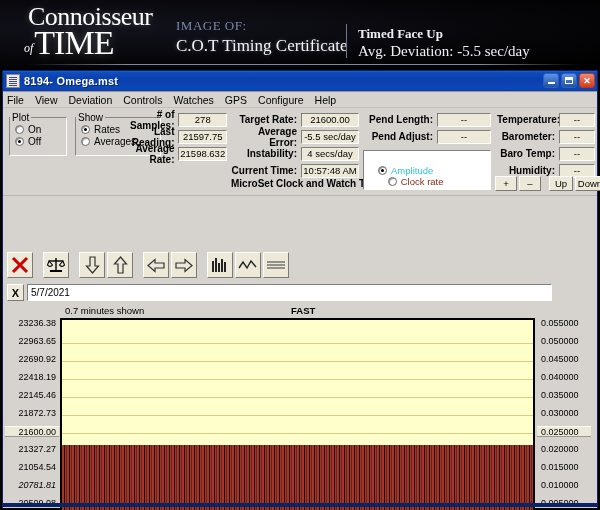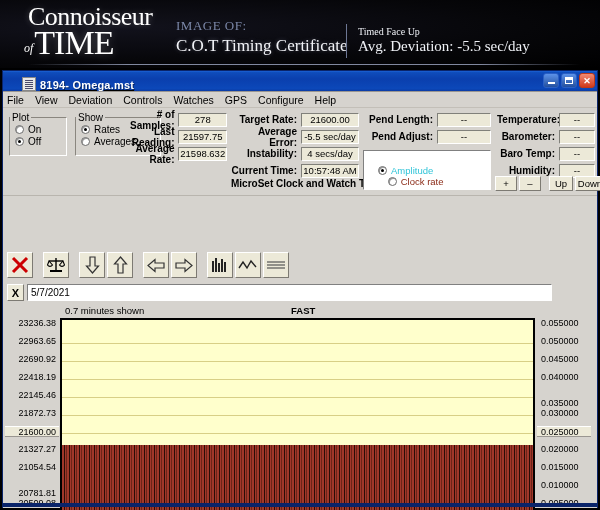--- a/index.html
+++ b/index.html
@@ -29,34 +29,34 @@
   .logo .time { font-size:34px; letter-spacing:-1px; text-shadow: 0 0 8px rgba(255,255,255,.3); }
 
   .banner-mid { position:absolute; left:176px; top:18px; font-family:"Liberation Serif", serif; }
   .banner-mid .imgof { color:#7b87a8; font-size:13px; letter-spacing:.5px; display:block; }
   .banner-mid .cert { color:#f2f3f7; font-size:17px; display:block; margin-top:2px;
                       text-shadow:0 0 4px rgba(200,210,235,.35); }
 
   .banner-div { position:absolute; left:346px; top:24px; width:1px; height:34px; background:#6d7794; }
 
   .banner-right { position:absolute; left:358px; top:26px; font-family:"Liberation Serif", serif; color:#eef0f5; }
-  .banner-right .tfu { font-size:10px; display:block; }
+  .banner-right .tfu { font-size:13px; display:block;font-weight:bold; }
   .banner-right .avg { font-size:15px; display:block; margin-top:1px; }
 
   
   .win {
     position:absolute; left:2px; top:70px; width:596px; height:438px;
     background:#0a246a;
     border:1px solid #0a246a;
     border-radius:0;
   }
   .titlebar {
     position:relative; height:20px; width:100%;
     background: linear-gradient(to bottom, #1b62d6 0%, #0f4cbb 8%, #0a3fae 40%, #0c48b9 88%, #0a3ba5 100%);
-    display:flex; align-items:flex-end; padding-left:19px;text-decoration:underline;
+    display:flex; align-items:center; padding-left:3px;
   }
   .tb-icon { width:14px; height:14px; background:#e9e9e9; border:1px solid #888;
              display:flex; align-items:center; justify-content:center; margin-right:4px; }
   .tb-icon .g { width:8px; height:9px; background:
       repeating-linear-gradient(to bottom, #4a4a6a 0 1px, #e9e9e9 1px 2px); }
   .tb-title { color:#fff; font-size:11px; font-weight:bold; letter-spacing:.2px;
               text-shadow: 1px 1px 0 rgba(0,0,0,.45); }
   .tb-btns { position:absolute; right:2px; top:2px; display:flex; gap:2px; }
   .tb-btn { width:16px; height:15px; border:1px solid #2a5fc4; border-radius:3px;
             display:flex; align-items:center; justify-content:center;
@@ -395,42 +395,42 @@
           <div class="yaxis left" id="yleft">
               <div class="ytick" style="top: 0px;">23236.38</div>
               <div class="ytick" style="top: 18px;">22963.65</div>
               <div class="ytick" style="top: 36px;">22690.92</div>
               <div class="ytick" style="top: 54px;">22418.19</div>
               <div class="ytick" style="top: 72px;">22145.46</div>
               <div class="ytick" style="top: 90px;">21872.73</div>
               <div class="ytick hl" style="top: 108px;">21600.00</div>
               <div class="ytick" style="top: 126px;">21327.27</div>
               <div class="ytick" style="top: 144px;">21054.54</div>
-              <div class="ytick" style="top: 170px;">20781.81</div>
+              <div class="ytick" style="top: 162px; font-style: italic;">20781.81</div>
               <div class="ytick" style="top: 180px;">20509.08</div>
             </div>
           <div class="plot" id="plot">
               <div class="grid" style="top: 23px;"></div>
               <div class="grid" style="top: 41px;"></div>
               <div class="grid" style="top: 59px;"></div>
               <div class="grid" style="top: 77px;"></div>
               <div class="grid" style="top: 95px;"></div>
               <div class="grid" style="top: 113px;"></div>
               <div class="grid" style="top: 131px;"></div>
               <div class="grid" style="top: 149px;"></div>
               <div class="grid" style="top: 167px;"></div>
               <div class="grid" style="top: 185px;"></div>
               <div class="bars" style="top: 125px; height: 101px; background: repeating-linear-gradient(to right, rgb(160, 55, 42) 0px, rgb(160, 55, 42) 2px, rgb(43, 13, 7) 2px, rgb(43, 13, 7) 3px, rgb(160, 55, 42) 3px, rgb(160, 55, 42) 4px, rgb(109, 36, 24) 4px, rgb(109, 36, 24) 5px);"></div>
             </div>
           <div class="yaxis right" id="yright">
               <div class="ytick" style="top: 0px;">0.055000</div>
               <div class="ytick" style="top: 18px;">0.050000</div>
               <div class="ytick" style="top: 36px;">0.045000</div>
               <div class="ytick" style="top: 54px;">0.040000</div>
-              <div class="ytick" style="top: 72px; margin-top: 8px;">0.035000</div>
+              <div class="ytick" style="top: 72px;">0.035000</div>
               <div class="ytick" style="top: 90px;">0.030000</div>
               <div class="ytick hl" style="top: 108px;">0.025000</div>
               <div class="ytick" style="top: 126px;">0.020000</div>
               <div class="ytick" style="top: 144px;">0.015000</div>
               <div class="ytick" style="top: 162px;">0.010000</div>
               <div class="ytick" style="top: 180px;">0.005000</div>
             </div>
         </div>
       </div>
 

